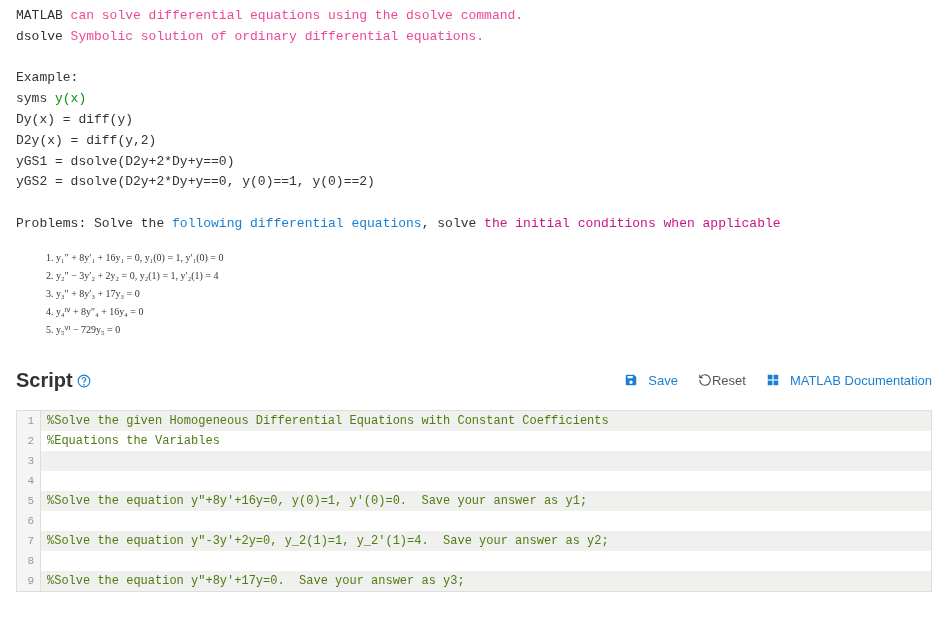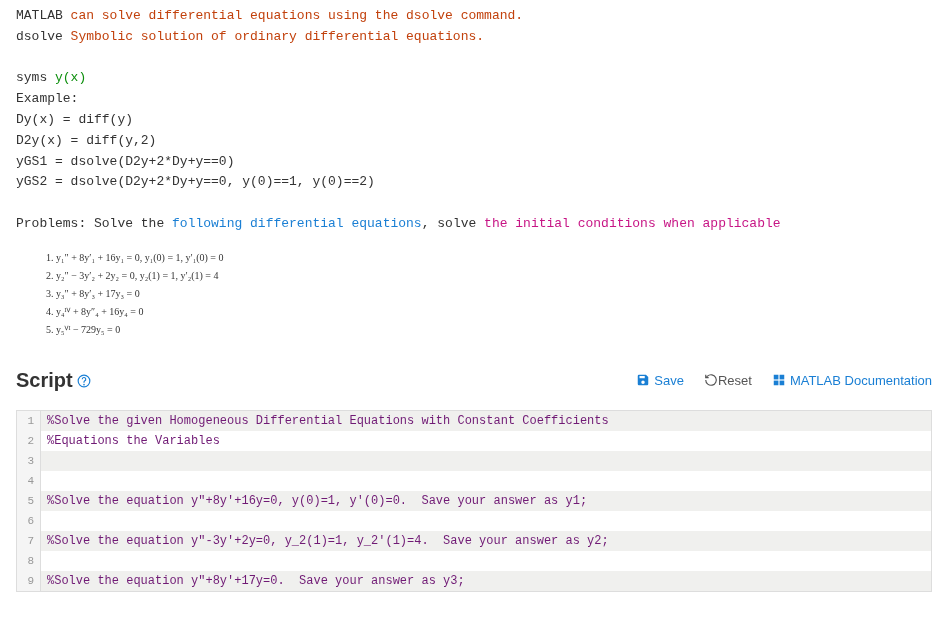--- a/index.html
+++ b/index.html
@@ -1,46 +1,46 @@
 <!DOCTYPE html>
 <html><head>
 <meta charset="utf-8">
 <style>
 * { margin: 0; padding: 0; box-sizing: border-box; }
 body { font-family: Arial, sans-serif; font-size: 13px; color: #333; background: #fff; width: 948px; }
 .code-block { font-family: 'Courier New', monospace; font-size: 13px; padding: 6px 16px; line-height: 1.6; color: #333; }
-.keyword-link { color: #c2410c; }
+.keyword-link { color: #ec4899; }
 .string-link { color: #c71585; }
 .comment-func { color: #0e8f0e; }
 .func-call { color: #1a7fd4; margin-top: 34px; }
 .problems-section { padding: 8px 16px 20px 16px; }
 .problem-list { list-style: decimal; margin-left: 40px; font-family: 'Times New Roman', serif; font-size: 10px; line-height: 1.8; }
 .script-header { display: flex; align-items: center; padding: 10px 16px; justify-content: space-between; }
 .script-title { font-size: 20px; font-weight: bold; color: #333; display: flex; align-items: center; gap: 4px; }
 .help-icon { color: #1a7fd4; font-size: 14px; cursor: pointer; }
 .script-actions { display: flex; gap: 20px; font-size: 13px; align-items: center; }
-.action-link { color: #1a7fd4; cursor: pointer; display: flex; align-items: center; gap: 4px; }
+.action-link { color: #1a7fd4; cursor: pointer; display: flex; align-items: center; gap: 10px; }
 .action-reset { color: #555; cursor: pointer; display: flex; align-items: center; }
 .editor { margin: 8px 16px; border: 1px solid #ddd; font-family: 'Courier New', monospace; font-size: 12px; }
 .editor-line { display: flex; }
 .line-num { width: 24px; text-align: right; padding-right: 6px; color: #999; background: #f5f5f5; border-right: 1px solid #ddd; user-select: none; font-size: 11px; line-height: 20px; }
 .line-content { flex: 1; padding-left: 6px; background: #f0f0ee; line-height: 20px; height: 20px; white-space: pre; }
 .line-content.striped { background: #fff; }
-.matlab-comment { color: #701a75; }
+.matlab-comment { color: #4d7c0f; }
 .icon-svg { width: 14px; height: 14px; display: inline-block; vertical-align: middle; }
 </style>
 </head>
 <body>
 
 <div class="code-block">
   <div><span>MATLAB </span><span class="keyword-link">can solve differential equations using the dsolve command.</span></div>
   <div><span>dsolve </span><span class="keyword-link">Symbolic solution of ordinary differential equations.</span></div>
   <br>
+  <div>Example:</div>
   <div><span>syms </span><span class="comment-func">y(x)</span></div>
-  <div>Example:</div>
   <div>Dy(x) = diff(y)</div>
   <div>D2y(x) = diff(y,2)</div>
   <div>yGS1 = dsolve(D2y+2*Dy+y==0)</div>
   <div>yGS2 = dsolve(D2y+2*Dy+y==0, y(0)==1, y(0)==2)</div>
   <br>
   <div>
     <span>Problems: Solve the </span><span class="func-call">following differential equations</span><span>, solve </span><span class="string-link">the initial conditions when applicable</span>
   </div>
 </div>
 

